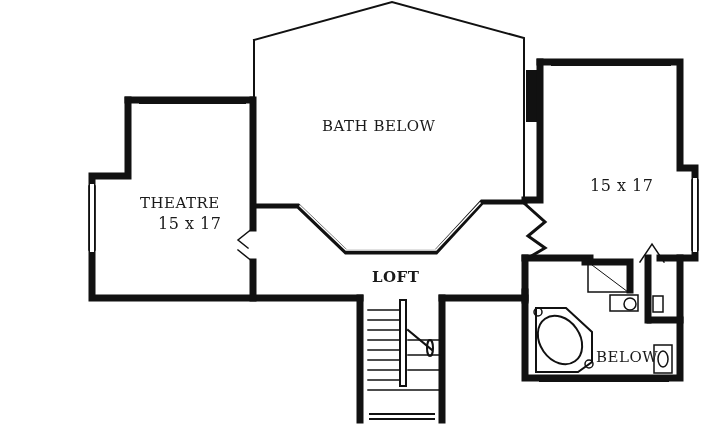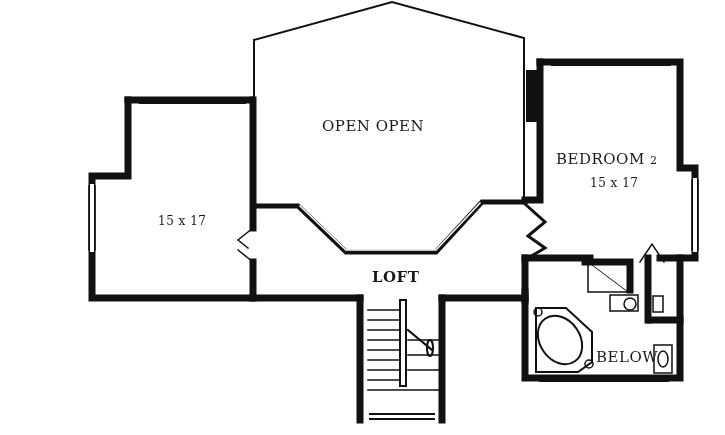--- a/index.html
+++ b/index.html
@@ -1,20 +1,20 @@
 <!DOCTYPE html>
 <html><head>
 <meta charset="utf-8">
 <style>
   html,body{margin:0;padding:0;background:#ffffff;}
   #plan{position:relative;width:725px;height:435px;overflow:hidden;background:#ffffff;}
   svg{position:absolute;left:0;top:0;}
   .lbl{position:absolute;font-family:"DejaVu Serif",serif;color:#1a1a1a;letter-spacing:0.5px;white-space:nowrap;}
   .room{font-size:15px;}
-  .dim{font-size:12px;}
+  .dim{font-size:16px;}
 </style>
 </head>
 <body>
 
 <div id="plan">
   <svg width="725" height="435" viewBox="0 0 725 435">
     <g fill="none" stroke="#111" stroke-linecap="square">
 
       <polyline points="254,40 392,2 524,38 524,68" stroke-width="2"></polyline>
       <line x1="254" y1="40" x2="254" y2="100" stroke-width="2"></line>
@@ -121,26 +121,23 @@
       <rect x="610" y="295" width="28" height="16" stroke-width="1.5"></rect>
       <circle cx="630" cy="304" r="6" stroke-width="1.5"></circle>
       <rect x="653" y="296" width="10" height="16" stroke-width="1.5"></rect>
       <rect x="654" y="345" width="18" height="28" stroke-width="1.5"></rect>
       <ellipse cx="663" cy="359" rx="5" ry="8" stroke-width="1.5"></ellipse>
 
       <polyline points="640,262 652,244 664,262" stroke-width="1.5"></polyline>
     </g>
   </svg>
 
+  <div class="lbl room" style="left:140px;top:194px;">THEATRE</div>
   <div class="lbl dim" style="left:158px;top:214px;">15 x 17</div>
 
-  <div class="lbl room" style="left:322px;top:117px;">OPEN OPEN</div>
+  <div class="lbl room" style="left:322px;top:117px;">BATH BELOW</div>
 
-  <div class="lbl room" style="left:556px;top:150px;">
-    <span>BEDROOM</span>
-    <span style="font-size:11px;">2</span>
-  </div>
   <div class="lbl dim" style="left:590px;top:176px;">15 x 17</div>
 
   <div class="lbl room" style="left:372px;top:268px;font-weight:bold;">LOFT</div>
 
   <div class="lbl room" style="left:596px;top:348px;">BELOW</div>
 </div>
 
 </body></html>

